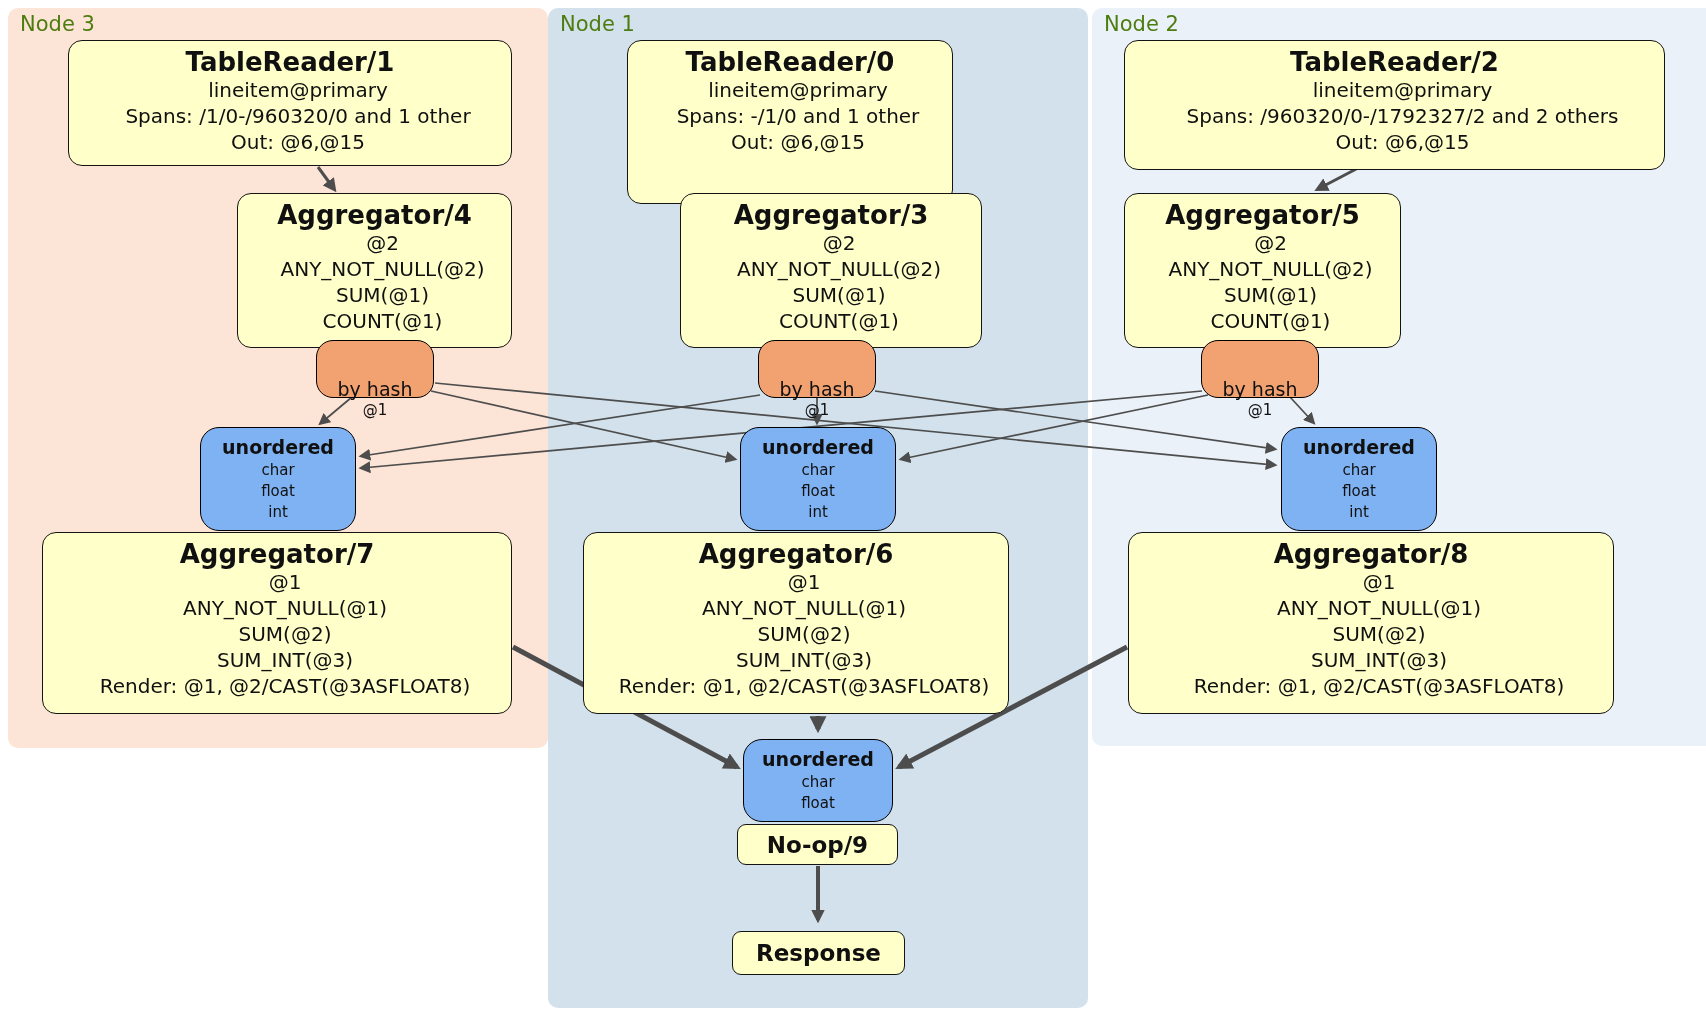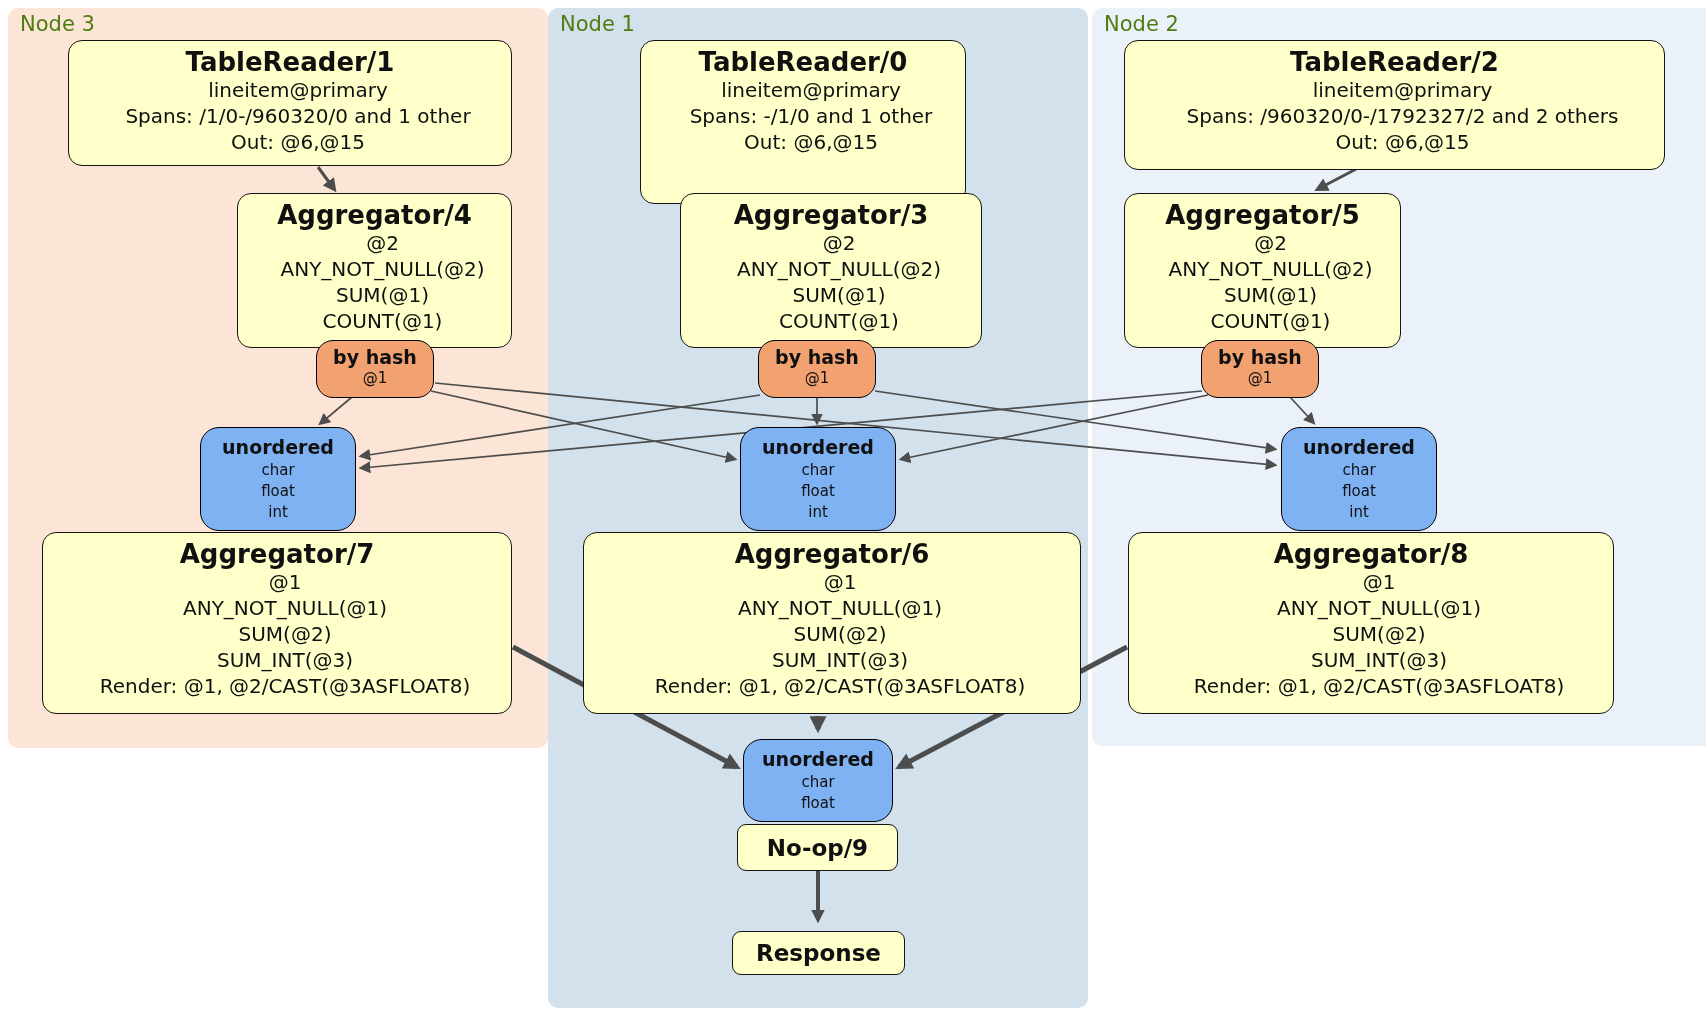--- a/index.html
+++ b/index.html
@@ -26,21 +26,21 @@
     text-align:center; padding-top:6px;
   }
   .pbox-title { font-size:26px; font-weight:bold; line-height:30px; white-space:nowrap; }
   .pbox-line  { font-size:20px; line-height:26px; white-space:nowrap;padding-left:16px; }
 
   .router {
     position:absolute; z-index:4; box-sizing:border-box;
     background:var(--router-fill); border:1.7px solid #000; border-radius:17px;
     text-align:center; padding-top:4px;
   }
-  .router-title { font-size:19px; font-weight:bold; line-height:24px; }
+  .router-title { font-size:19px; font-weight:normal; line-height:24px;margin-top:32px; }
   .router-line  { font-size:15px; line-height:18px; }
 
   .sync {
     position:absolute; z-index:4; box-sizing:border-box;
     background:var(--sync-fill); border:1.7px solid #000; border-radius:19px;
     text-align:center; padding-top:7px;
   }
   .sync-title { font-size:19px; font-weight:bold; line-height:25px; }
   .sync-line  { font-size:15px; line-height:21px; }
 
@@ -124,21 +124,21 @@
   </div>
   <div class="pbox" style="left:42px;top:532px;width:470px;height:182px">
     <div class="pbox-title">Aggregator/7</div>
     <div class="pbox-line">@1</div>
     <div class="pbox-line">ANY_NOT_NULL(@1)</div>
     <div class="pbox-line">SUM(@2)</div>
     <div class="pbox-line">SUM_INT(@3)</div>
     <div class="pbox-line">Render: @1, @2/CAST(@3ASFLOAT8)</div>
   </div>
 
-  <div class="pbox" style="left:640px;top:40px;width:326px;height:164px">
+  <div class="pbox" style="left:627px;top:40px;width:326px;height:164px">
     <div class="pbox-title">TableReader/0</div>
     <div class="pbox-line">lineitem@primary</div>
     <div class="pbox-line">Spans: -/1/0 and 1 other</div>
     <div class="pbox-line">Out: @6,@15</div>
   </div>
   <div class="pbox" style="left:680px;top:193px;width:302px;height:155px">
     <div class="pbox-title">Aggregator/3</div>
     <div class="pbox-line">@2</div>
     <div class="pbox-line">ANY_NOT_NULL(@2)</div>
     <div class="pbox-line">SUM(@1)</div>
@@ -147,21 +147,21 @@
   <div class="router" style="left:758px;top:340px;width:118px;height:58px">
     <div class="router-title">by hash</div>
     <div class="router-line">@1</div>
   </div>
   <div class="sync" style="left:740px;top:427px;width:156px;height:104px">
     <div class="sync-title">unordered</div>
     <div class="sync-line">char</div>
     <div class="sync-line">float</div>
     <div class="sync-line">int</div>
   </div>
-  <div class="pbox" style="left:583px;top:532px;width:498px;height:182px">
+  <div class="pbox" style="left:583px;top:532px;width:426px;height:182px">
     <div class="pbox-title">Aggregator/6</div>
     <div class="pbox-line">@1</div>
     <div class="pbox-line">ANY_NOT_NULL(@1)</div>
     <div class="pbox-line">SUM(@2)</div>
     <div class="pbox-line">SUM_INT(@3)</div>
     <div class="pbox-line">Render: @1, @2/CAST(@3ASFLOAT8)</div>
   </div>
 
   <div class="pbox" style="left:1124px;top:40px;width:541px;height:130px">
     <div class="pbox-title">TableReader/2</div>
@@ -193,20 +193,20 @@
     <div class="pbox-line">SUM(@2)</div>
     <div class="pbox-line">SUM_INT(@3)</div>
     <div class="pbox-line">Render: @1, @2/CAST(@3ASFLOAT8)</div>
   </div>
 
   <div class="sync" style="left:743px;top:739px;width:150px;height:83px">
     <div class="sync-title">unordered</div>
     <div class="sync-line">char</div>
     <div class="sync-line">float</div>
   </div>
-  <div class="termbox" style="left:737px;top:824px;width:161px;height:47px">
+  <div class="termbox" style="left:737px;top:824px;width:161px;height:41px">
     <span>No-op/9</span>
   </div>
   <div class="termbox" style="left:732px;top:931px;width:173px;height:44px">
     <span>Response</span>
   </div>
 
 </div>
 
 </body></html>

